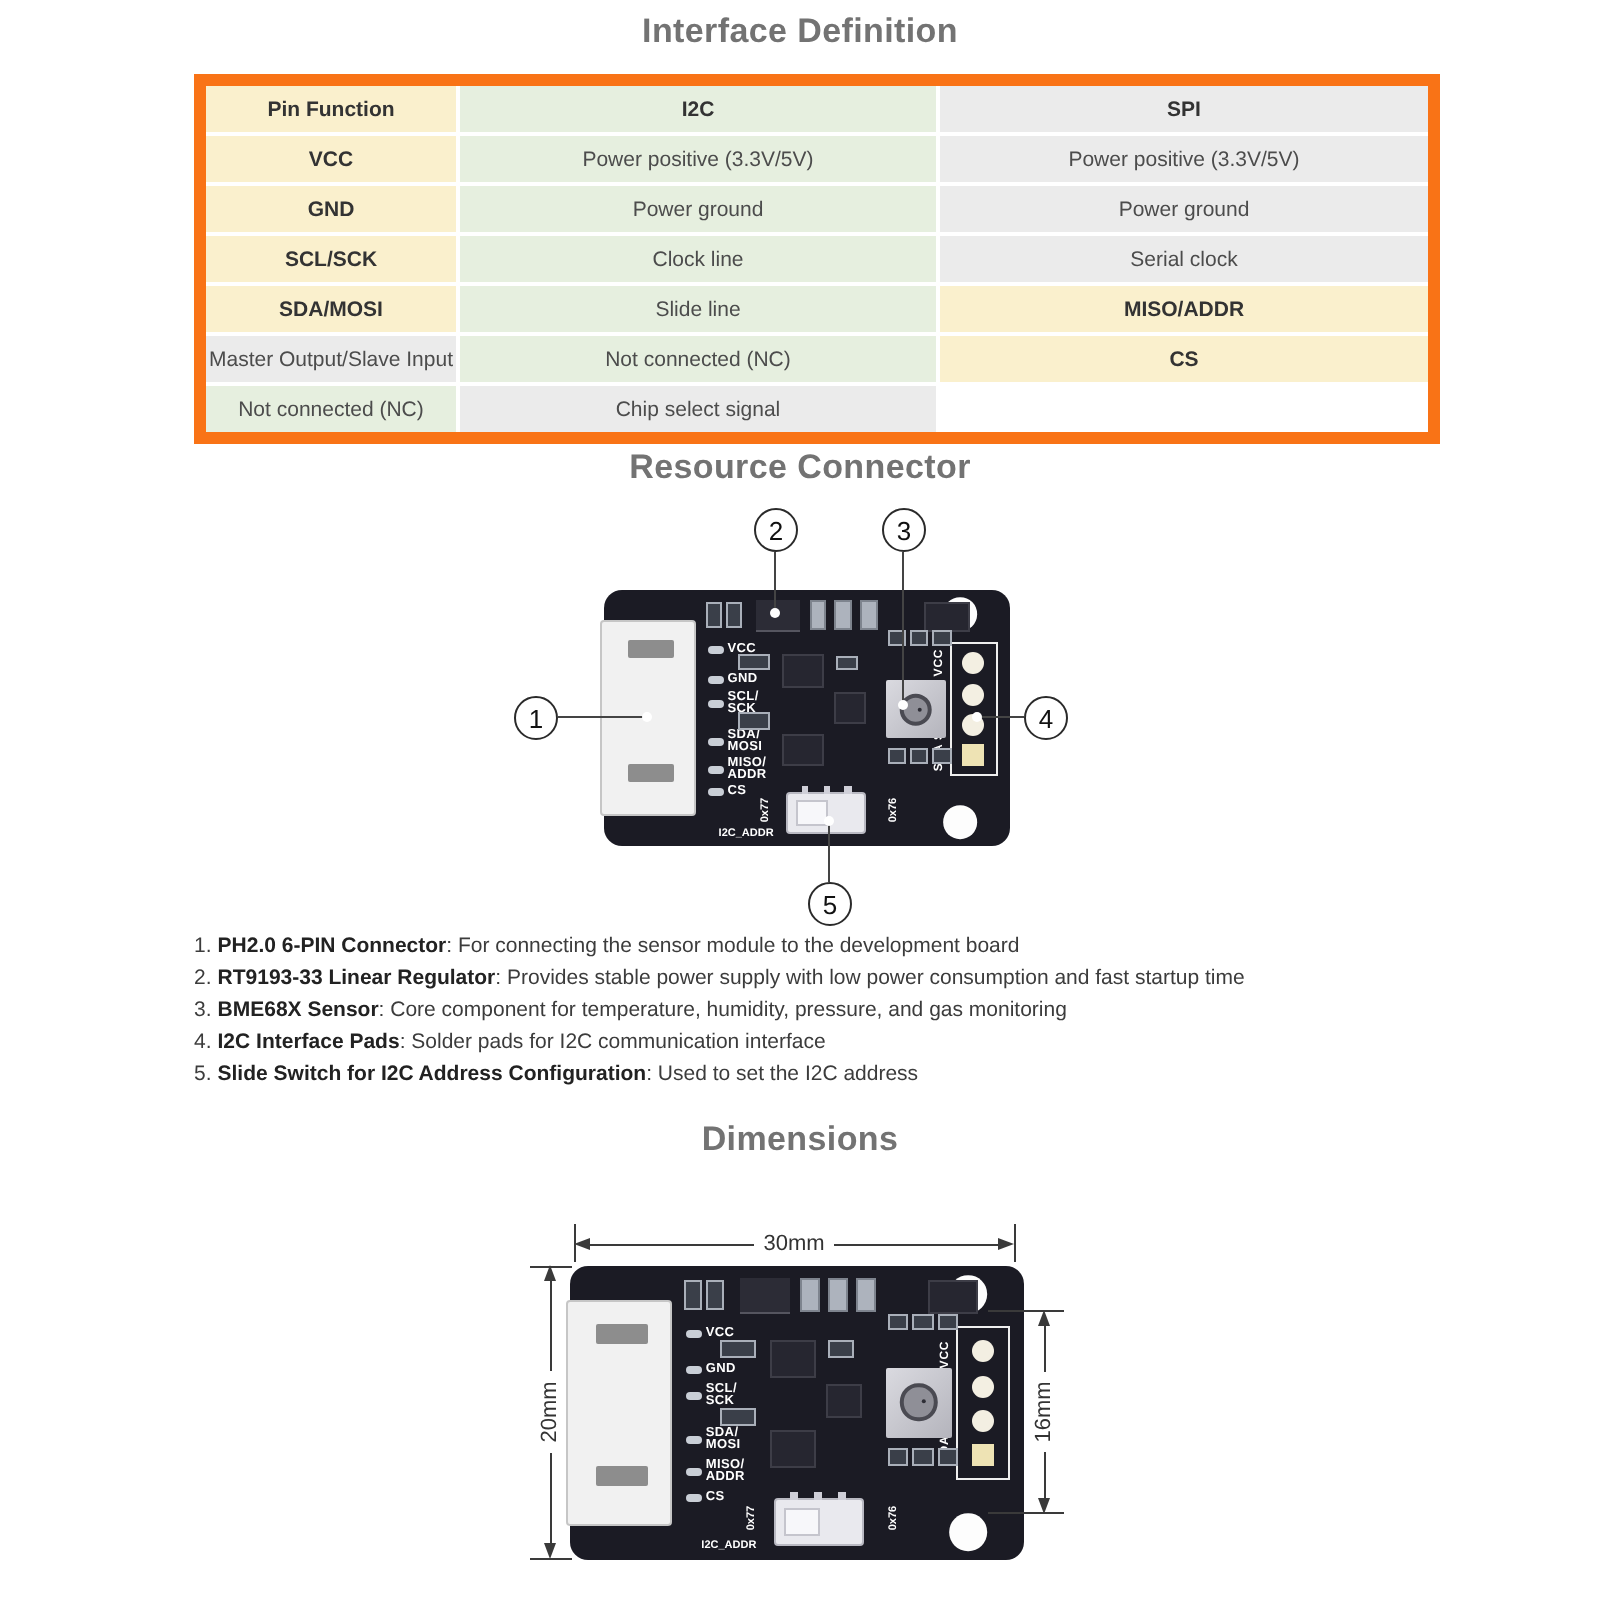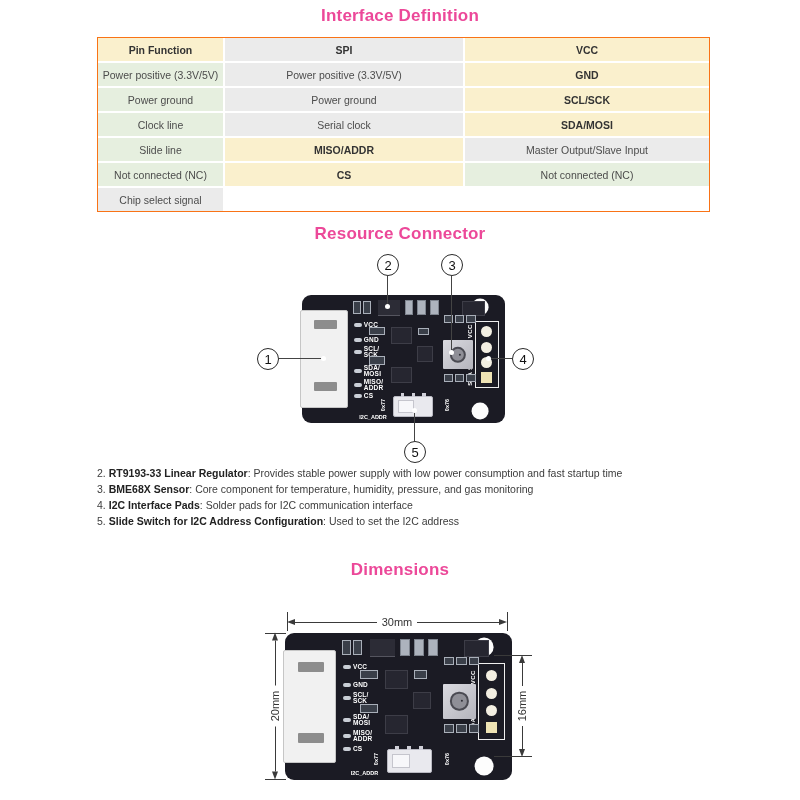--- a/index.html
+++ b/index.html
@@ -2,31 +2,31 @@
 <html><head>
 <meta charset="utf-8">
 <style>
   html,body{margin:0;padding:0;}
   body{
     width:800px;height:800px;position:relative;background:#ffffff;
     font-family:"Liberation Sans", sans-serif;overflow:hidden;
   }
   .heading{
     position:absolute;width:100%;text-align:center;
-    font-size:17px;font-weight:bold;color:#ec4899;letter-spacing:.2px;
+    font-size:17px;font-weight:bold;color:#737373;letter-spacing:.2px;
   }
   #h-interface{top:6px}
   #h-resource{top:224px}
   #h-dimensions{top:560px}
 
   
   #iface-table{
     position:absolute;left:97px;top:37px;
     display:grid;grid-template-columns:125px 238px 244px;grid-auto-rows:23px;
-    gap:2px;background:#ffffff;border:1px solid #f97316;
+    gap:2px;background:#ffffff;border:6px solid #f97316;
   }
   .cell{display:flex;align-items:center;justify-content:center;
     font-size:10.5px;color:#4c4c4c;text-align:center;}
   .cell.head{font-weight:bold;color:#333;}
   .cell.pin{background:#faf0cd;font-weight:bold;color:#333;}
   .cell.i2c{background:#e6efdf;}
   .cell.spi{background:#ebebeb;}
 
   
   #resource-fig{position:absolute;left:255px;top:250px;width:290px;height:215px;}
@@ -145,20 +145,21 @@
   .t16t{left:254px;top:45px;width:38px;height:1px;}
   .t16b{left:254px;top:146px;width:38px;height:1px;}
 </style>
 </head>
 <body>
 
 <div class="heading" id="h-interface">Interface Definition</div>
 
 <div id="iface-table">
   <div class="cell head pin">Pin Function</div>
+  <div class="cell head i2c">I2C</div>
   <div class="cell head spi">SPI</div>
 
   <div class="cell pin">VCC</div>
   <div class="cell i2c">Power positive (3.3V/5V)</div>
   <div class="cell spi">Power positive (3.3V/5V)</div>
 
   <div class="cell pin">GND</div>
   <div class="cell i2c">Power ground</div>
   <div class="cell spi">Power ground</div>
 
@@ -288,20 +289,21 @@
   <div class="cdot d4"></div>
   <div class="cdot d5"></div>
   <div class="callout co1">1</div>
   <div class="callout co2">2</div>
   <div class="callout co3">3</div>
   <div class="callout co4">4</div>
   <div class="callout co5">5</div>
 </div>
 
 <div id="res-list">
+  <div class="li"><span class="num">1.</span><b>PH2.0 6-PIN Connector</b><span>: For connecting the sensor module to the development board</span></div>
   <div class="li"><span class="num">2.</span><b>RT9193-33 Linear Regulator</b><span>: Provides stable power supply with low power consumption and fast startup time</span></div>
   <div class="li"><span class="num">3.</span><b>BME68X Sensor</b><span>: Core component for temperature, humidity, pressure, and gas monitoring</span></div>
   <div class="li"><span class="num">4.</span><b>I2C Interface Pads</b><span>: Solder pads for I2C communication interface</span></div>
   <div class="li"><span class="num">5.</span><b>Slide Switch for I2C Address Configuration</b><span>: Used to set the I2C address</span></div>
 </div>
 
 <div class="heading" id="h-dimensions">Dimensions</div>
 
 <div id="dims-fig">
   <div class="pcb">

